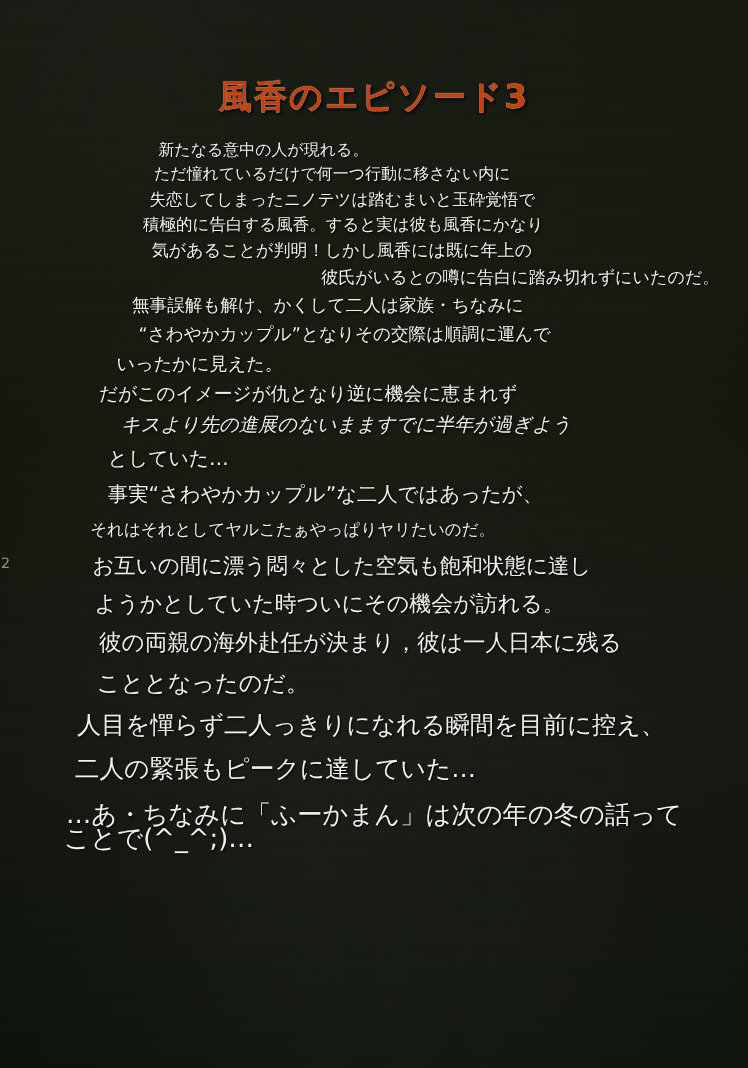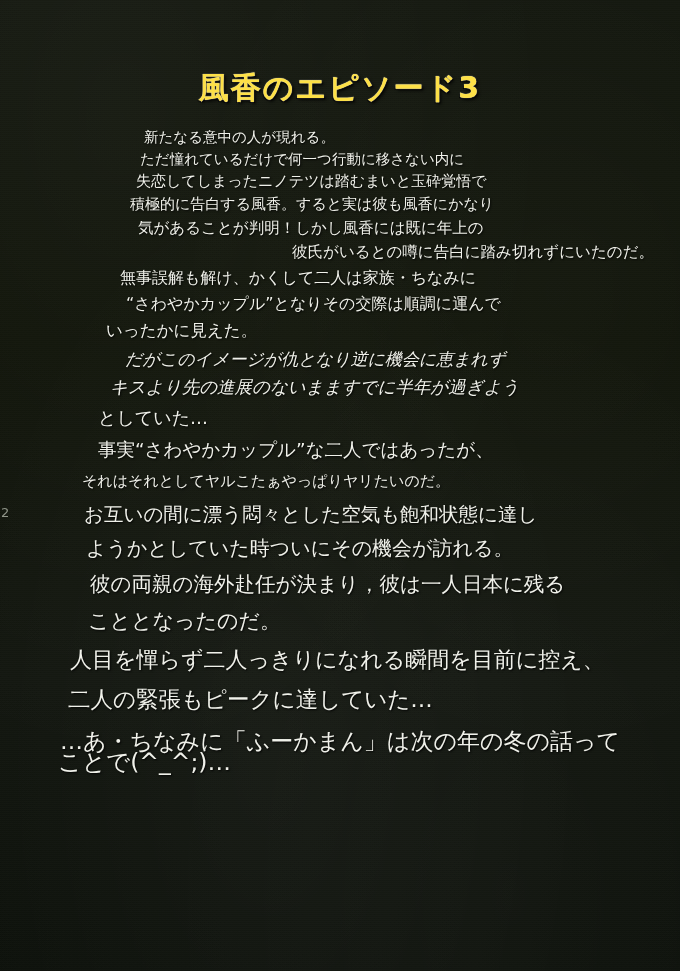--- a/index.html
+++ b/index.html
@@ -52,21 +52,21 @@
     font-size: 13px;
     letter-spacing: 0;
   }
 
   .title {
     position: absolute;
     left: 0;
     right: 0;
     top: 68px;
     text-align: center;
-    color: #fde047;
+    color: #c2410c;
     font-size: 30px;
     font-weight: bold;
     letter-spacing: 2px;
     text-shadow:
       0 0 1px #ffffff,
       1px 1px 0 #000000,
       -1px 1px 0 #000000,
       2px 2px 3px rgba(0,0,0,0.8);
   }
 
@@ -96,21 +96,21 @@
     <div class="body-text" id="body-text">
         <div class="line" style="margin-left: 86px; font-size: 14.5px; margin-bottom: 0px; height: 22px; line-height: 22px;">新たなる意中の人が現れる。</div>
         <div class="line" style="margin-left: 82px; font-size: 14.5px; margin-bottom: 0px; height: 22px; line-height: 22px;">ただ憧れているだけで何一つ行動に移さない内に</div>
         <div class="line" style="margin-left: 78px; font-size: 15px; margin-bottom: 0px; height: 23px; line-height: 23px;">失恋してしまったニノテツは踏むまいと玉砕覚悟で</div>
         <div class="line" style="margin-left: 72px; font-size: 15px; margin-bottom: 0px; height: 23px; line-height: 23px;">積極的に告白する風香。すると実は彼も風香にかなり</div>
         <div class="line" style="margin-left: 80px; font-size: 15.5px; margin-bottom: 0px; height: 24px; line-height: 24px;">気があることが判明！しかし風香には既に年上の</div>
         <div class="line" style="margin-left: 78px; font-size: 15.5px; margin-bottom: 0px; height: 25px; line-height: 25px; text-align: right;">彼氏がいるとの噂に告白に踏み切れずにいたのだ。</div>
         <div class="line" style="margin-left: 62px; font-size: 16px; margin-bottom: 0px; height: 26px; line-height: 26px;">無事誤解も解け、かくして二人は家族・ちなみに</div>
         <div class="line" style="margin-left: 68px; font-size: 16px; margin-bottom: 0px; height: 26px; line-height: 26px;">“さわやかカップル”となりその交際は順調に運んで</div>
         <div class="line" style="margin-left: 48px; font-size: 16.5px; margin-bottom: 0px; height: 28px; line-height: 28px;">いったかに見えた。</div>
-        <div class="line" style="margin-left: 67px; font-size: 17px; margin-bottom: 0px; height: 28px; line-height: 28px; font-style: italic;">だがこのイメージが仇となり逆に機会に恵まれず</div>
+        <div class="line" style="margin-left: 32px; font-size: 17px; margin-bottom: 0px; height: 28px; line-height: 28px;">だがこのイメージが仇となり逆に機会に恵まれず</div>
         <div class="line" style="margin-left: 52px; font-size: 17.5px; margin-bottom: 0px; height: 29px; line-height: 29px; font-style: italic;">キスより先の進展のないまますでに半年が過ぎよう</div>
         <div class="line" style="margin-left: 40px; font-size: 18px; margin-bottom: 0px; height: 32px; line-height: 32px;">としていた…</div>
         <div class="line" style="margin-left: 40px; font-size: 18.5px; margin-bottom: 0px; height: 31px; line-height: 31px;">事実“さわやかカップル”な二人ではあったが、</div>
         <div class="line" style="margin-left: 24px; font-size: 15px; margin-bottom: 0px; height: 33px; line-height: 33px;">それはそれとしてヤルこたぁやっぱりヤリたいのだ。</div>
         <div class="line" style="margin-left: 26px; font-size: 19.5px; margin-bottom: 0px; height: 33px; line-height: 33px;">お互いの間に漂う悶々とした空気も飽和状態に達し</div>
         <div class="line" style="margin-left: 28px; font-size: 20px; margin-bottom: 0px; height: 35px; line-height: 35px;">ようかとしていた時ついにその機会が訪れる。</div>
         <div class="line" style="margin-left: 32px; font-size: 20.5px; margin-bottom: 0px; height: 36px; line-height: 36px;">彼の両親の海外赴任が決まり，彼は一人日本に残る</div>
         <div class="line" style="margin-left: 30px; font-size: 21px; margin-bottom: 0px; height: 38px; line-height: 38px;">こととなったのだ。</div>
         <div class="line" style="margin-left: 12px; font-size: 22px; margin-bottom: 0px; height: 39px; line-height: 39px;">人目を憚らず二人っきりになれる瞬間を目前に控え、</div>
         <div class="line" style="margin-left: 10px; font-size: 22.5px; margin-bottom: 0px; height: 41px; line-height: 41px;">二人の緊張もピークに達していた…</div>

